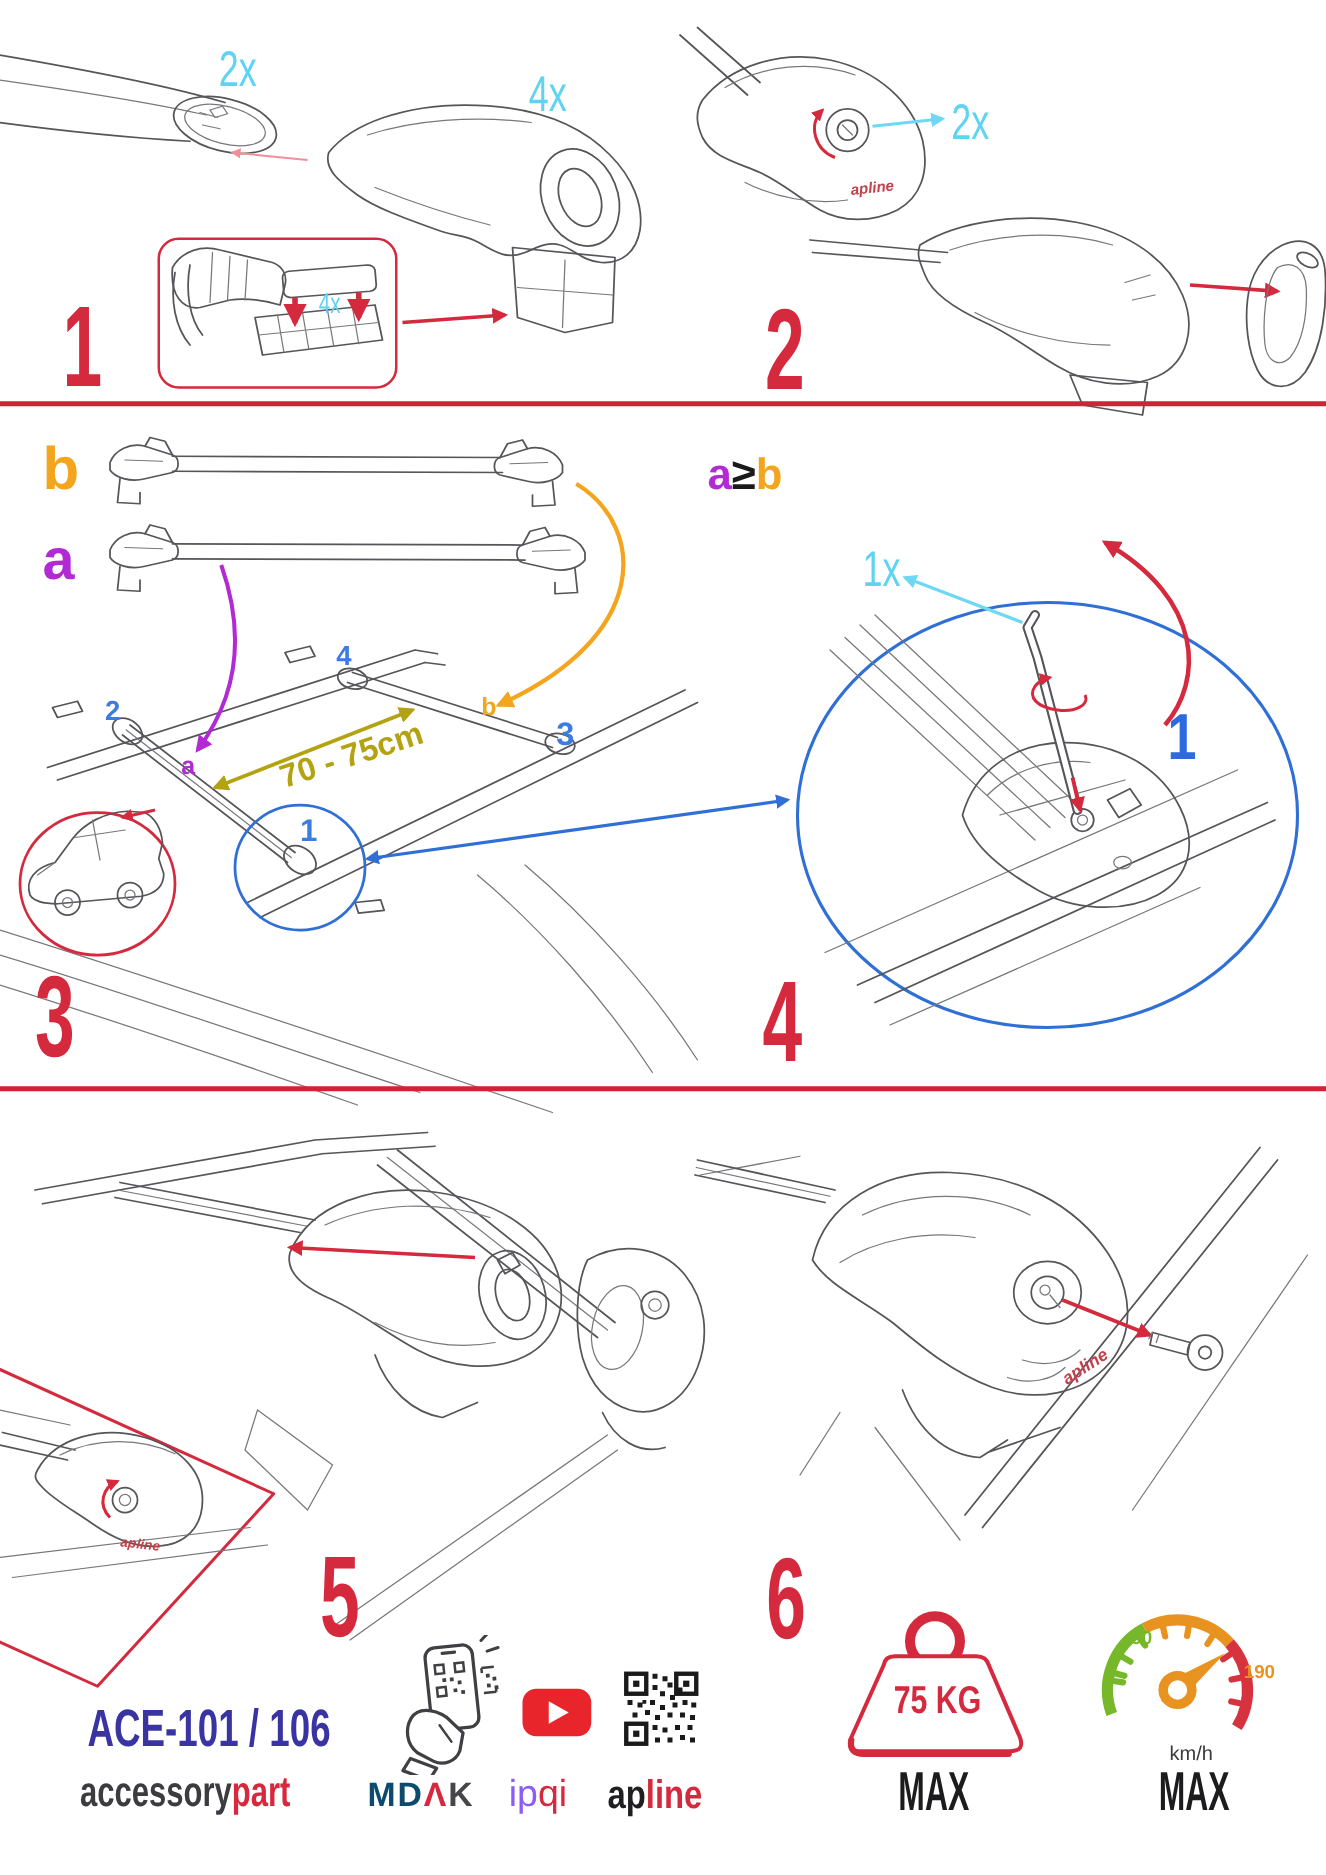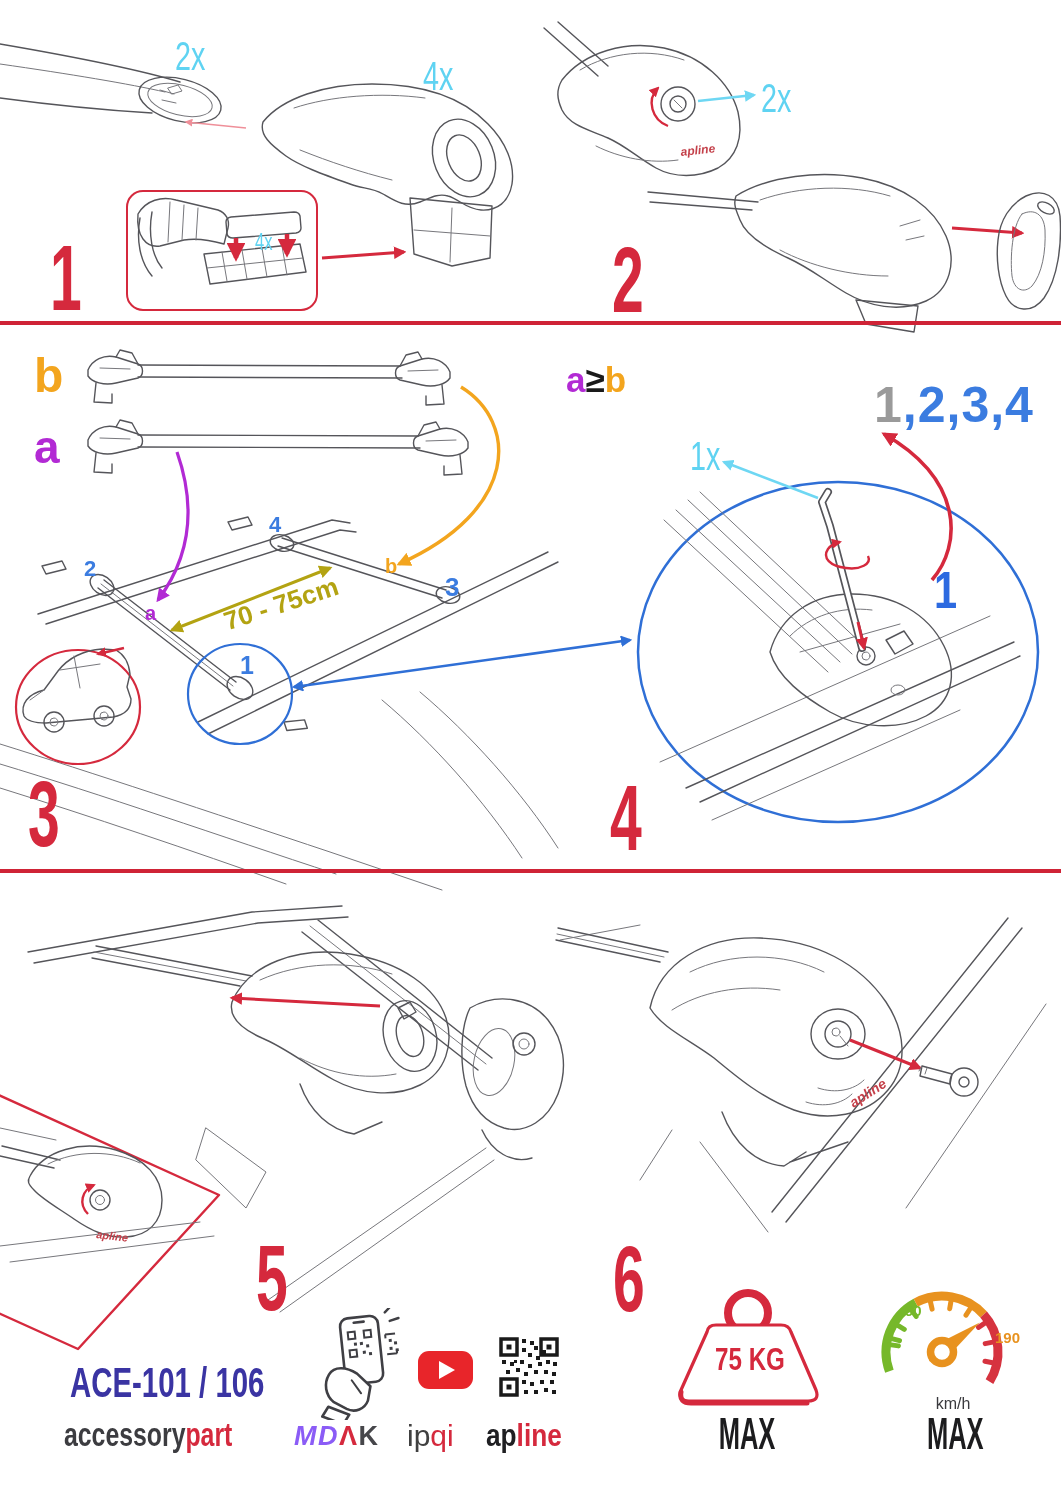--- a/index.html
+++ b/index.html
@@ -258,23 +258,20 @@
   <div class="t roofnum" style="left:269px;top:514px;font-size:22px;">4</div>
   <div class="t roofnum" style="left:445px;top:574px;font-size:26px;">3</div>
   <div class="t roofnum" style="left:240px;top:653px;font-size:25px;">1</div>
   <div class="t" style="left:385px;top:556px;font-size:20px;font-weight:700;color:#f3a51e;">b</div>
   <div class="t" style="left:145px;top:603px;font-size:20px;font-weight:700;color:#b22ad4;">a</div>
   <div class="t" style="left:222px;top:592px;width:110px;text-align:center;font-size:26px;font-weight:700;color:#b3a312;transform:rotate(-18deg);transform-origin:center;">70 - 75cm</div>
 
   <div class="t" style="left:566px;top:362px;font-size:35px;font-weight:700;">
     <span style="color:#b22ad4;">a</span><span style="color:#1a1a1a;">≥</span><span style="color:#f3a51e;">b</span>
   </div>
-  <div class="t" style="left:874px;top:380px;font-size:50px;font-weight:700;letter-spacing:1px;">
-    <span style="color:#9a9a9a;">1</span><span style="color:#3b7ce0;">,2,3,4</span>
-  </div>
   <div class="t" style="left:934px;top:564px;font-size:52px;font-weight:700;color:#2d6ae0;transform:scaleX(0.8);">1</div>
 
   <div class="t brandmark" style="left:680px;top:146px;font-size:12px;transform:rotate(-6deg);">apline</div>
   <div class="t brandmark" style="left:97px;top:1229px;font-size:11px;transform:rotate(7deg);">apline</div>
   <div class="t brandmark" style="left:847px;top:1098px;font-size:14px;transform:rotate(-33deg);">apline</div>
 
   <div class="t" style="left:70px;top:1362px;font-size:42px;font-weight:700;color:#3a34a3;transform:scaleX(0.7);">ACE-101 / 106</div>
   <div class="t" style="left:64px;top:1417px;font-size:34px;font-weight:700;transform:scaleX(0.73);">
     <span style="color:#3c3c40;">accessory</span><span style="color:#d5293d;">part</span>
   </div>
@@ -300,29 +297,29 @@
       <path d="M68,28 h10 M68,28 v4 M68,48 h10 M78,44 v4" stroke="#3f3f44" stroke-width="2" fill="none"></path>
       <g fill="#3f3f44">
         <rect x="71" y="33" width="3" height="3"></rect>
           <rect x="76" y="36" width="3" height="3"></rect>
         <rect x="71" y="41" width="3" height="3"></rect>
           <rect x="77" y="43" width="3" height="3"></rect>
       </g>
     </g>
   </svg>
   <div class="t" style="left:294px;top:1423px;font-size:27px;font-weight:600;letter-spacing:1.5px;">
-    <span style="color:#8b5cf6;font-style:italic;">MD</span><span style="color:#d5293d;">Λ</span><span style="color:#46464a;">K</span>
+    <span style="color:#0c4a6e;">MD</span><span style="color:#d5293d;">Λ</span><span style="color:#46464a;">K</span>
   </div>
 
   <svg class="icon-svg" style="left:417px;top:1350px;" width="58" height="42" viewBox="0 0 58 42">
     <rect x="1" y="1" width="55" height="38" rx="11" fill="#e8252a"></rect>
     <polygon points="22,11 22,29 38,20" fill="#ffffff"></polygon>
   </svg>
   <div class="t" style="left:407px;top:1421px;font-size:30px;font-weight:500;">
-    <span style="color:#404040;">ip</span><span style="color:#d5293d;">qi</span>
+    <span style="color:#8b5cf6;">ip</span><span style="color:#d5293d;">qi</span>
   </div>
 
   <svg class="icon-svg" style="left:498px;top:1336px;" width="62" height="62" viewBox="0 0 62 62">
     <g stroke="#1a1a1a" stroke-width="3.5" fill="none">
       <rect x="3" y="3" width="16" height="16"></rect>
         <rect x="43" y="3" width="16" height="16"></rect>
         <rect x="3" y="43" width="16" height="16"></rect>
     </g>
     <g fill="#1a1a1a">
       <rect x="8.5" y="8.5" width="5" height="5"></rect>

